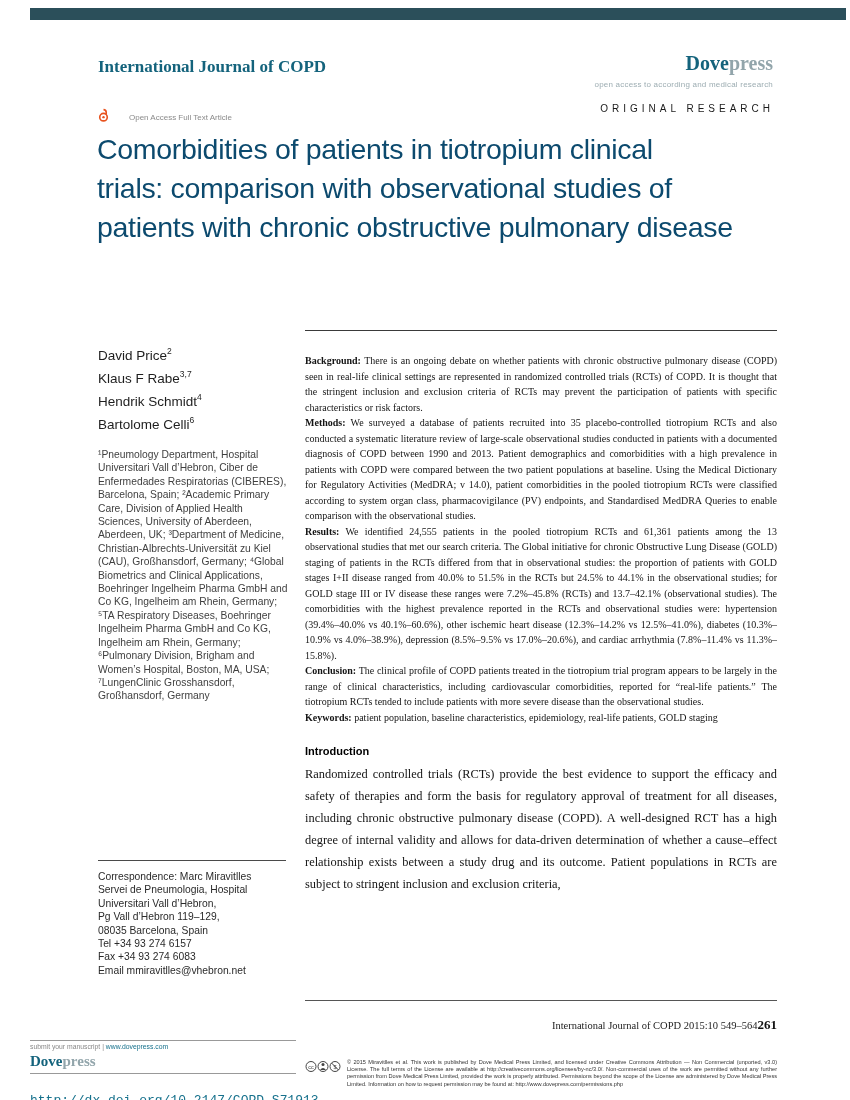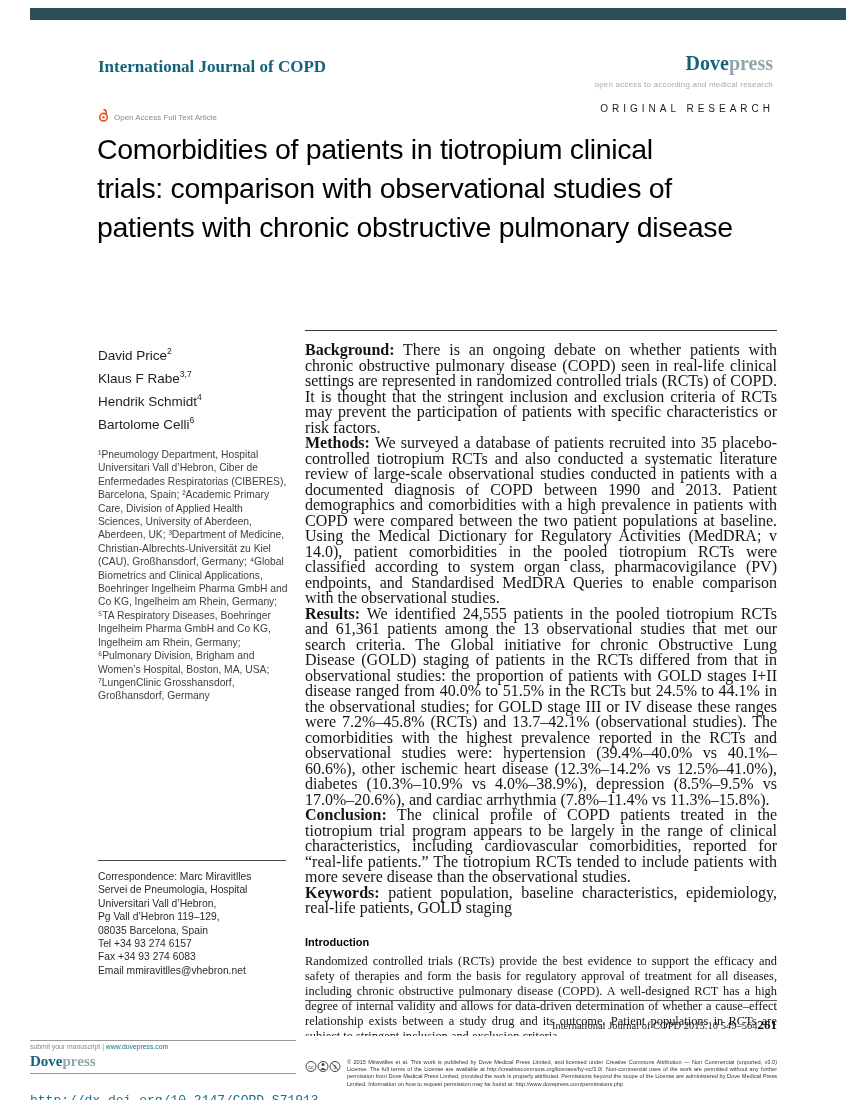--- a/index.html
+++ b/index.html
@@ -8,42 +8,42 @@
 
   .top-bar{position:absolute;left:30px;top:8px;width:820px;height:12px;background:#2b4f5a;}
 
   .journal{position:absolute;left:98px;top:57px;font-family:"Liberation Serif",serif;
            font-weight:700;font-size:17px;color:#14637c;}
   .dovelogo{position:absolute;top:52px;right:73px;font-family:"Liberation Serif",serif;
             font-size:20px;font-weight:700;color:#14637c;}
   .dovelogo .press{color:#92a5ab;}
   .tagline{position:absolute;top:80px;right:73px;font-size:8px;color:#9dadb2;letter-spacing:.2px;}
 
-  .oa-row{position:absolute;left:98px;top:108px;display:flex;align-items:center;gap:5px;}
+  .oa-row{position:absolute;left:98px;top:108px;display:flex;align-items:center;gap:20px;}
   .oa-label{font-size:8px;color:#8a8a8a;}
   .article-type{position:absolute;top:103px;right:72px;font-size:10px;letter-spacing:4px;color:#1a1a1a;}
 
   .title{position:absolute;left:97px;top:130px;margin:0;width:700px;font-weight:400;
-         font-size:28.5px;line-height:39px;color:#000000;white-space:pre-line;letter-spacing:-0.3px;}
+         font-size:28.5px;line-height:39px;color:#0c4a6e;white-space:pre-line;letter-spacing:-0.3px;}
 
   .left-col{position:absolute;left:98px;top:342px;width:192px;}
   .author{font-size:13.5px;line-height:19.5px;color:#1e1e1e;}
   .author sup{font-size:8.5px;}
   .affiliations{margin:14px 0 0;font-size:10.3px;line-height:13.4px;color:#3f3f3f;}
 
   .correspondence{position:absolute;left:98px;top:860px;width:188px;border-top:1px solid #4a4a4a;
                   padding-top:9px;font-size:10.3px;line-height:13.4px;color:#2a2a2a;white-space:pre-line;}
 
   .right-col{position:absolute;left:305px;top:330px;width:472px;height:706px;overflow:hidden;}
-  .abstract{border-top:1px solid #3a3a3a;padding-top:11px;font-family:"Liberation Serif",serif;
-            font-size:16px;line-height:15.5px;color:#141414;text-align:justify;}
+  .abstract{border-top:1px solid #3a3a3a;padding-top:22px;font-family:"Liberation Serif",serif;
+            font-size:10px;line-height:15.5px;color:#141414;text-align:justify;}
   .abstract p{margin:0;}
   .intro-heading{margin:20px 0 6px;font-size:11px;font-weight:700;color:#000;
                  font-family:"Liberation Sans",sans-serif;}
-  .intro-text{margin:0;font-family:"Liberation Serif",serif;font-size:12.4px;line-height:15px;
+  .intro-text{margin:0;font-family:"Liberation Serif",serif;font-size:12.4px;line-height:22px;
               color:#141414;text-align:justify;}
 
   .footer-left{position:absolute;left:30px;top:1040px;width:266px;}
   .submit-line{border-top:1px solid #999;padding-top:2px;font-size:6.8px;color:#888;}
   .submit-line .url{color:#16718c;}
   .fdove{font-family:"Liberation Serif",serif;font-size:15px;font-weight:700;color:#14637c;
          margin-top:3px;padding-bottom:3px;border-bottom:1px solid #999;}
   .fdove .press{color:#92a5ab;}
   .doi{display:inline-block;margin-top:19px;font-size:13px;color:#16718c;text-decoration:none;font-family:Liberation Mono, monospace;}
 

